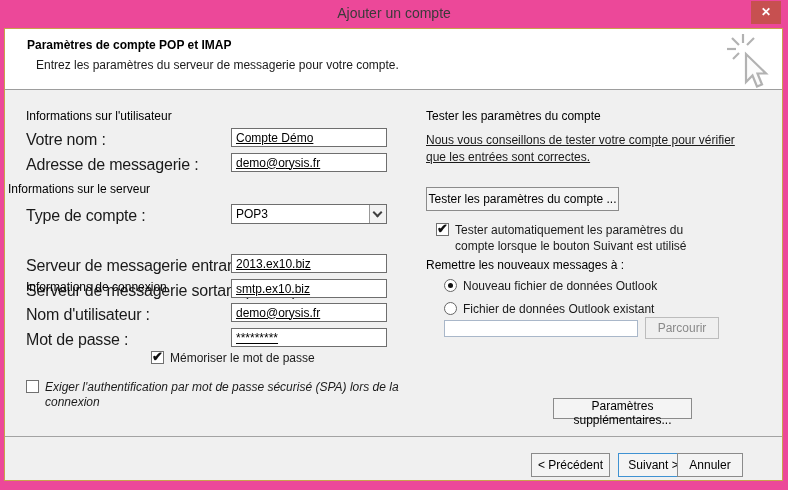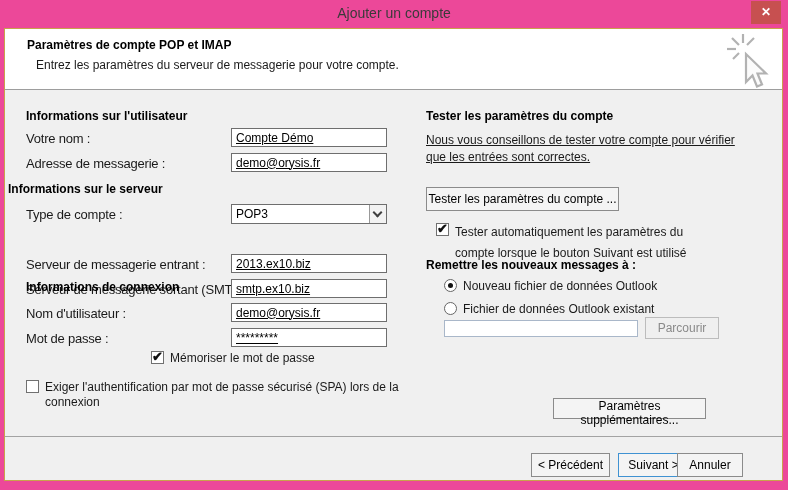--- a/index.html
+++ b/index.html
@@ -14,22 +14,22 @@
                color:#fff; text-align:center; line-height:23px; font-size:12px; font-weight:bold; cursor:default; }
 
   .content { position:absolute; left:4px; top:28px; width:779px; height:453px;
              background:#f0f0f0; border:1px solid #c9a24b; }
 
   .header { position:absolute; left:0; top:0; right:0; height:61px; background:#ffffff; border-bottom:1px solid #9d9d9d; }
   .h-title { position:absolute; left:22px; top:9px; font-size:12px; font-weight:bold; color:#000; }
   .h-sub   { position:absolute; left:31px; top:29px; font-size:12px; color:#1a1a1a; }
   .wizard-icon { position:absolute; left:722px; top:5px; }
 
-  .sec { position:absolute; font-size:12px; font-weight:bold; color:#000; white-space:nowrap; }
-  .lbl { position:absolute; font-size:13px; letter-spacing:-0.2px; color:#1a1a1a; white-space:nowrap; }
+  .sec { position:absolute; font-size:12px; font-weight:normal; color:#000; white-space:nowrap; }
+  .lbl { position:absolute; font-size:16px; letter-spacing:-0.2px; color:#1a1a1a; white-space:nowrap; }
   .txt { position:absolute; width:156px; height:19px; border:1px solid #6e6e6e; background:#fff;
          font-family:"Liberation Sans", sans-serif; font-size:12px; padding:0 4px; color:#000;text-decoration:underline; }
 
   .combo { position:absolute; left:226px; top:175px; width:156px; height:20px; background:#fff;
            border:1px solid #6e6e6e; font-size:12px; line-height:18px; padding-left:4px; color:#000; cursor:default; }
   .combo .dd { position:absolute; right:0; top:0; width:17px; height:18px; background:#f2f2f2;
                border-left:1px solid #999; }
   .combo .dd i { position:absolute; left:4px; top:4px; width:7px; height:7px;
                  border-left:2px solid #3f3f3f; border-bottom:2px solid #3f3f3f; transform:rotate(-45deg); }
 
@@ -112,46 +112,46 @@
 
     <div class="lbl" style="left:21px; top:302px;">Mot de passe :</div>
     <input class="txt" style="left: 226px; top: 299px;" type="text" value="*********">
 
     <div class="chk-box" style="left:146px; top:322px;">
       <span class="mark">✔</span>
     </div>
     <div class="chk-lbl" style="left:165px; top:322px;">Mémoriser le mot de passe</div>
 
     <div class="chk-box" style="left:21px; top:351px;"></div>
-    <div class="chk-lbl" style="left:40px; top:351px; width:355px; line-height:15px;">Exiger l'authentification par mot de passe sécurisé (SPA) lors de la connexion</div>
+    <div class="chk-lbl" style="left:40px; top:351px; width:355px; line-height:15px;font-style:italic;">Exiger l'authentification par mot de passe sécurisé (SPA) lors de la connexion</div>
 
     <div class="sec" style="left:421px; top:80px;">Tester les paramètres du compte</div>
     <div class="para" style="left:421px; top:103px; width:318px;text-decoration:underline;">Nous vous conseillons de tester votre compte pour vérifier que les entrées sont correctes.</div>
 
     <button class="btn" style="left:421px; top:158px; width:193px; height:24px;">Tester les paramètres du compte ...</button>
 
     <div class="chk-box" style="left:431px; top:194px;">
       <span class="mark">✔</span>
     </div>
-    <div class="chk-lbl" style="left:450px; top:193px; width:268px; line-height:21px;">Tester automatiquement les paramètres du compte lorsque le bouton Suivant est utilisé</div>
+    <div class="chk-lbl" style="left:450px; top:193px; width:268px; line-height:16px;">Tester automatiquement les paramètres du compte lorsque le bouton Suivant est utilisé</div>
 
     <div class="sec" style="left:421px; top:229px;">Remettre les nouveaux messages à :</div>
 
     <div class="radio" style="left:439px; top:250px;">
       <span class="dot"></span>
     </div>
     <div class="chk-lbl" style="left:458px; top:250px;">Nouveau fichier de données Outlook</div>
 
     <div class="radio" style="left:439px; top:273px;"></div>
     <div class="chk-lbl" style="left:458px; top:273px;">Fichier de données Outlook existant</div>
 
     <input class="dis-input" type="text" disabled="" value="" style="">
     <button class="btn disabled" disabled="" style="left:640px; top:288px; width:74px; height:22px;">Parcourir</button>
 
-    <button class="btn" style="left:548px; top:369px; width:153px; height:21px;">Paramètres supplémentaires...</button>
+    <button class="btn" style="left:548px; top:369px; width:139px; height:21px;">Paramètres supplémentaires...</button>
 
     <div class="footer"></div>
     <button class="btn" style="left:526px; top:424px; width:79px; height:24px;">&lt; Précédent</button>
     <button class="btn focused" style="left:613px; top:424px; width:71px; height:24px;">Suivant &gt;</button>
     <button class="btn" style="left:672px; top:424px; width:66px; height:24px;">Annuler</button>
 
   </div>
 </div>
 
 </body></html>

